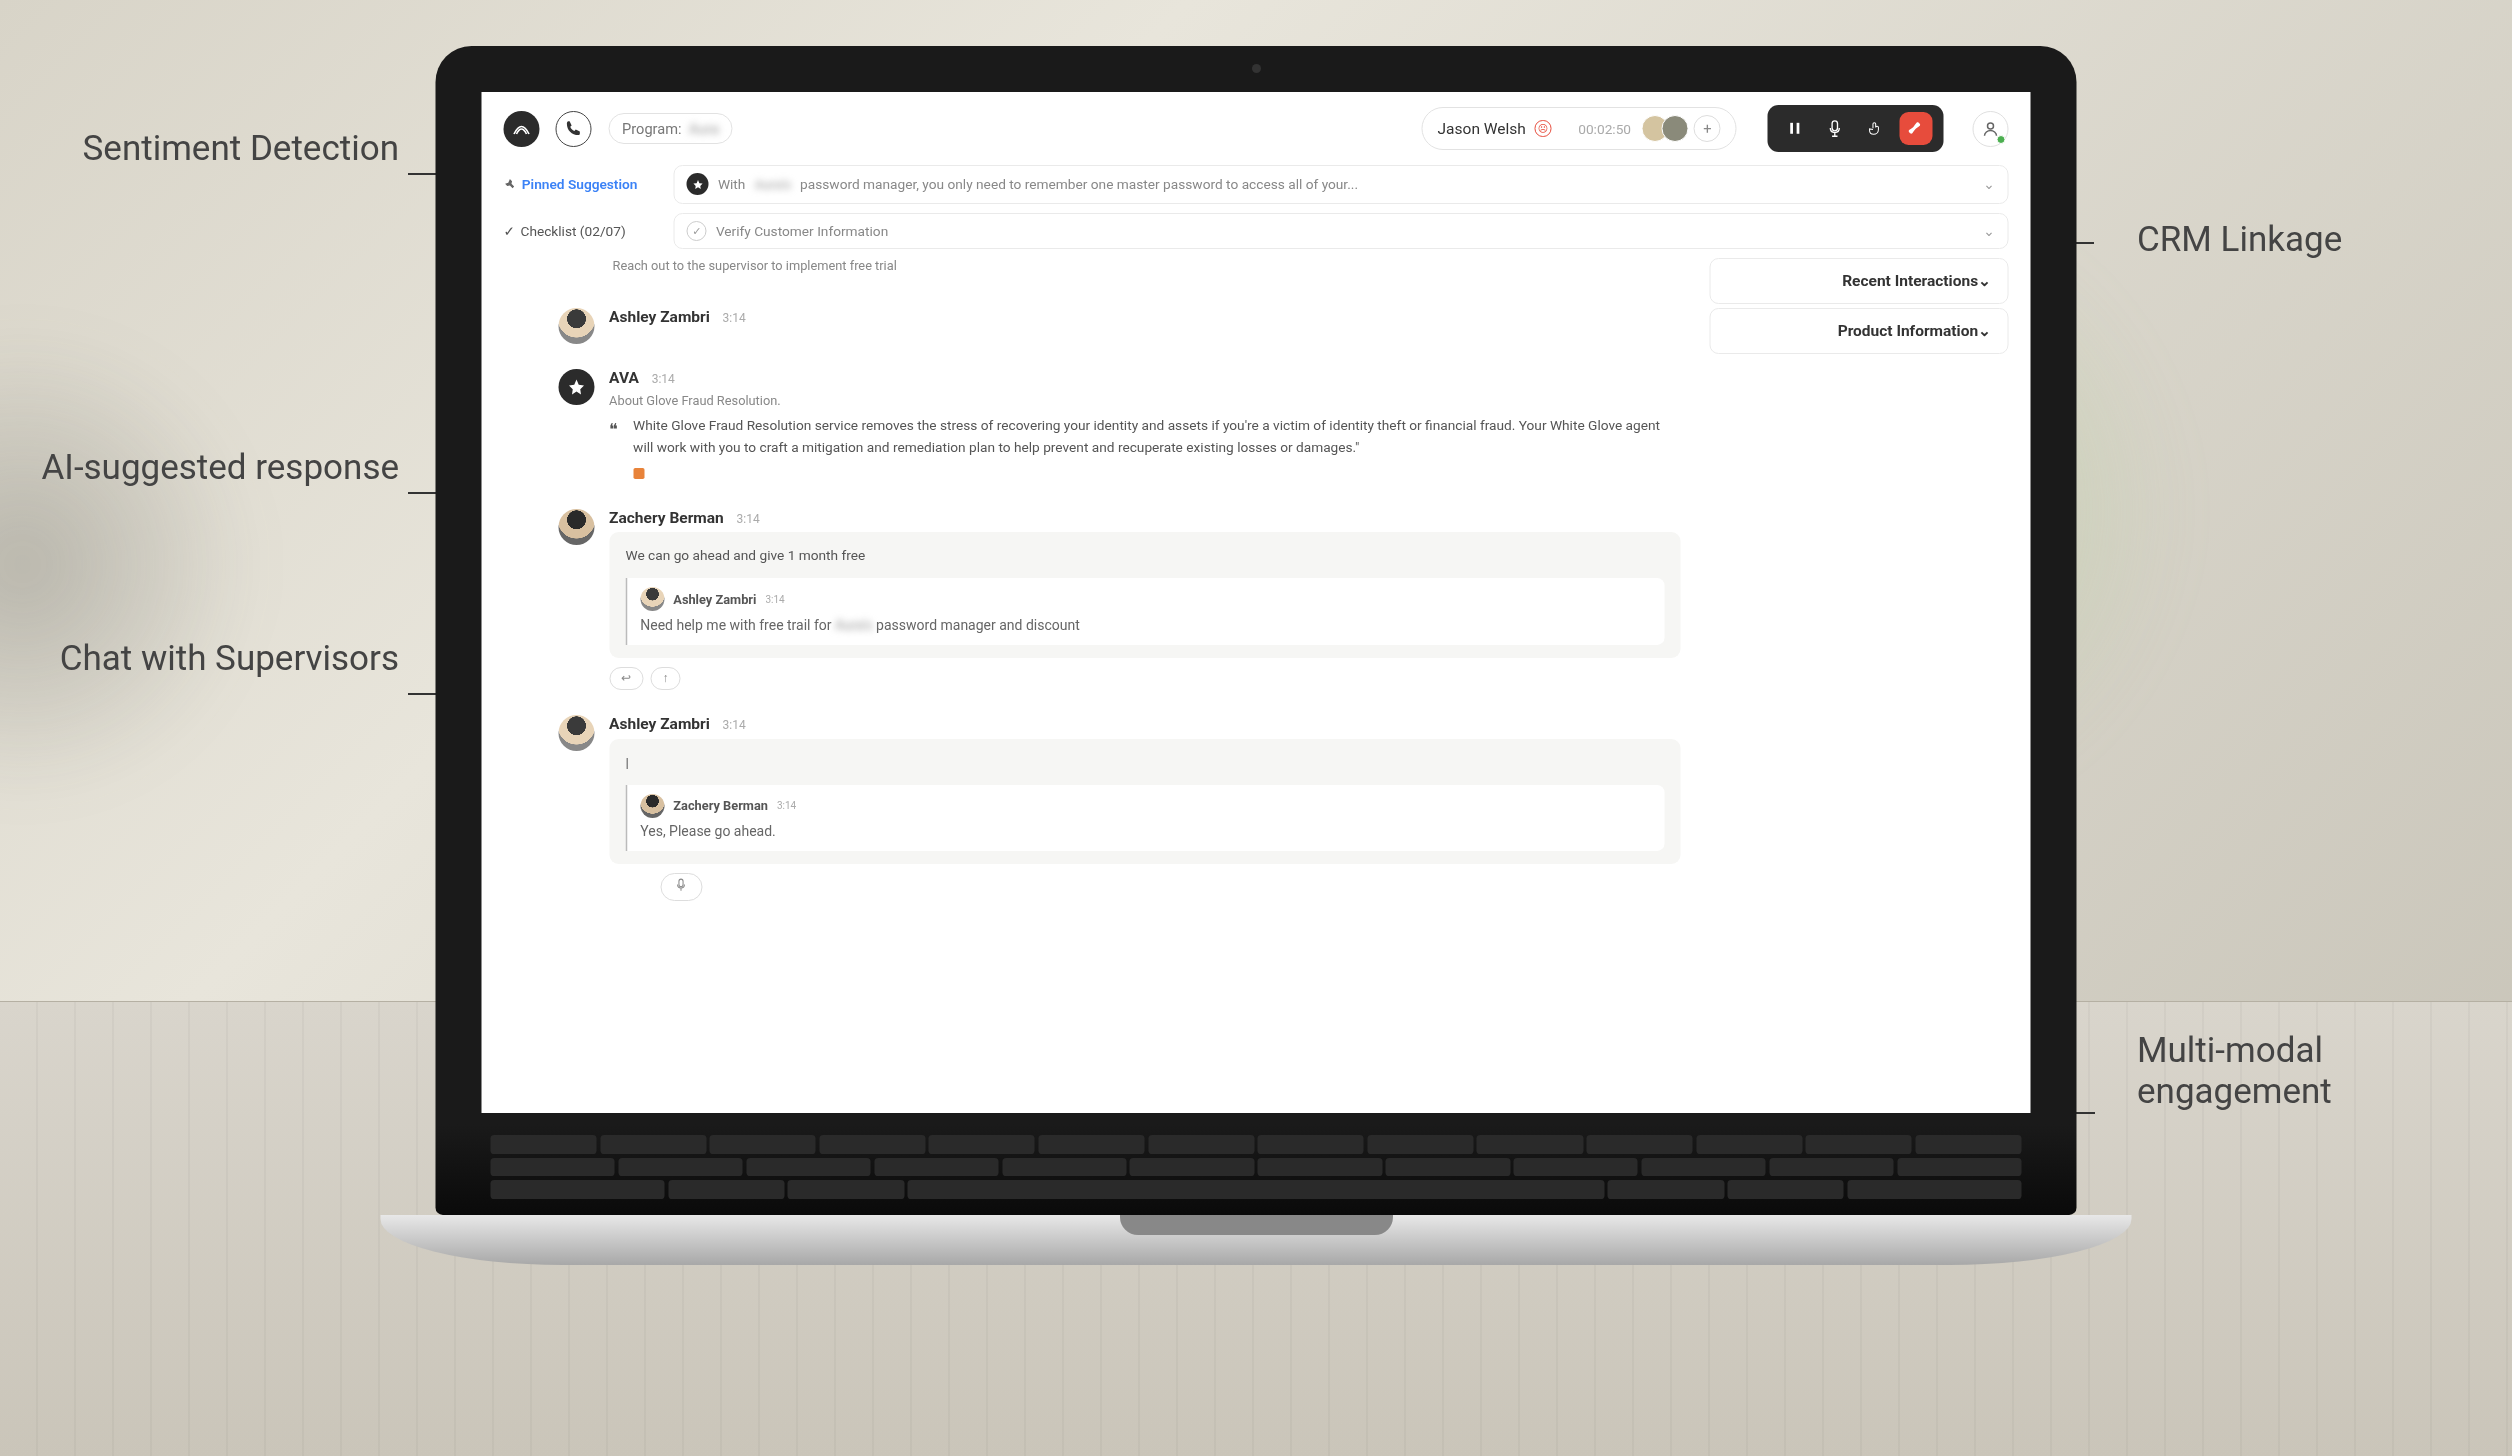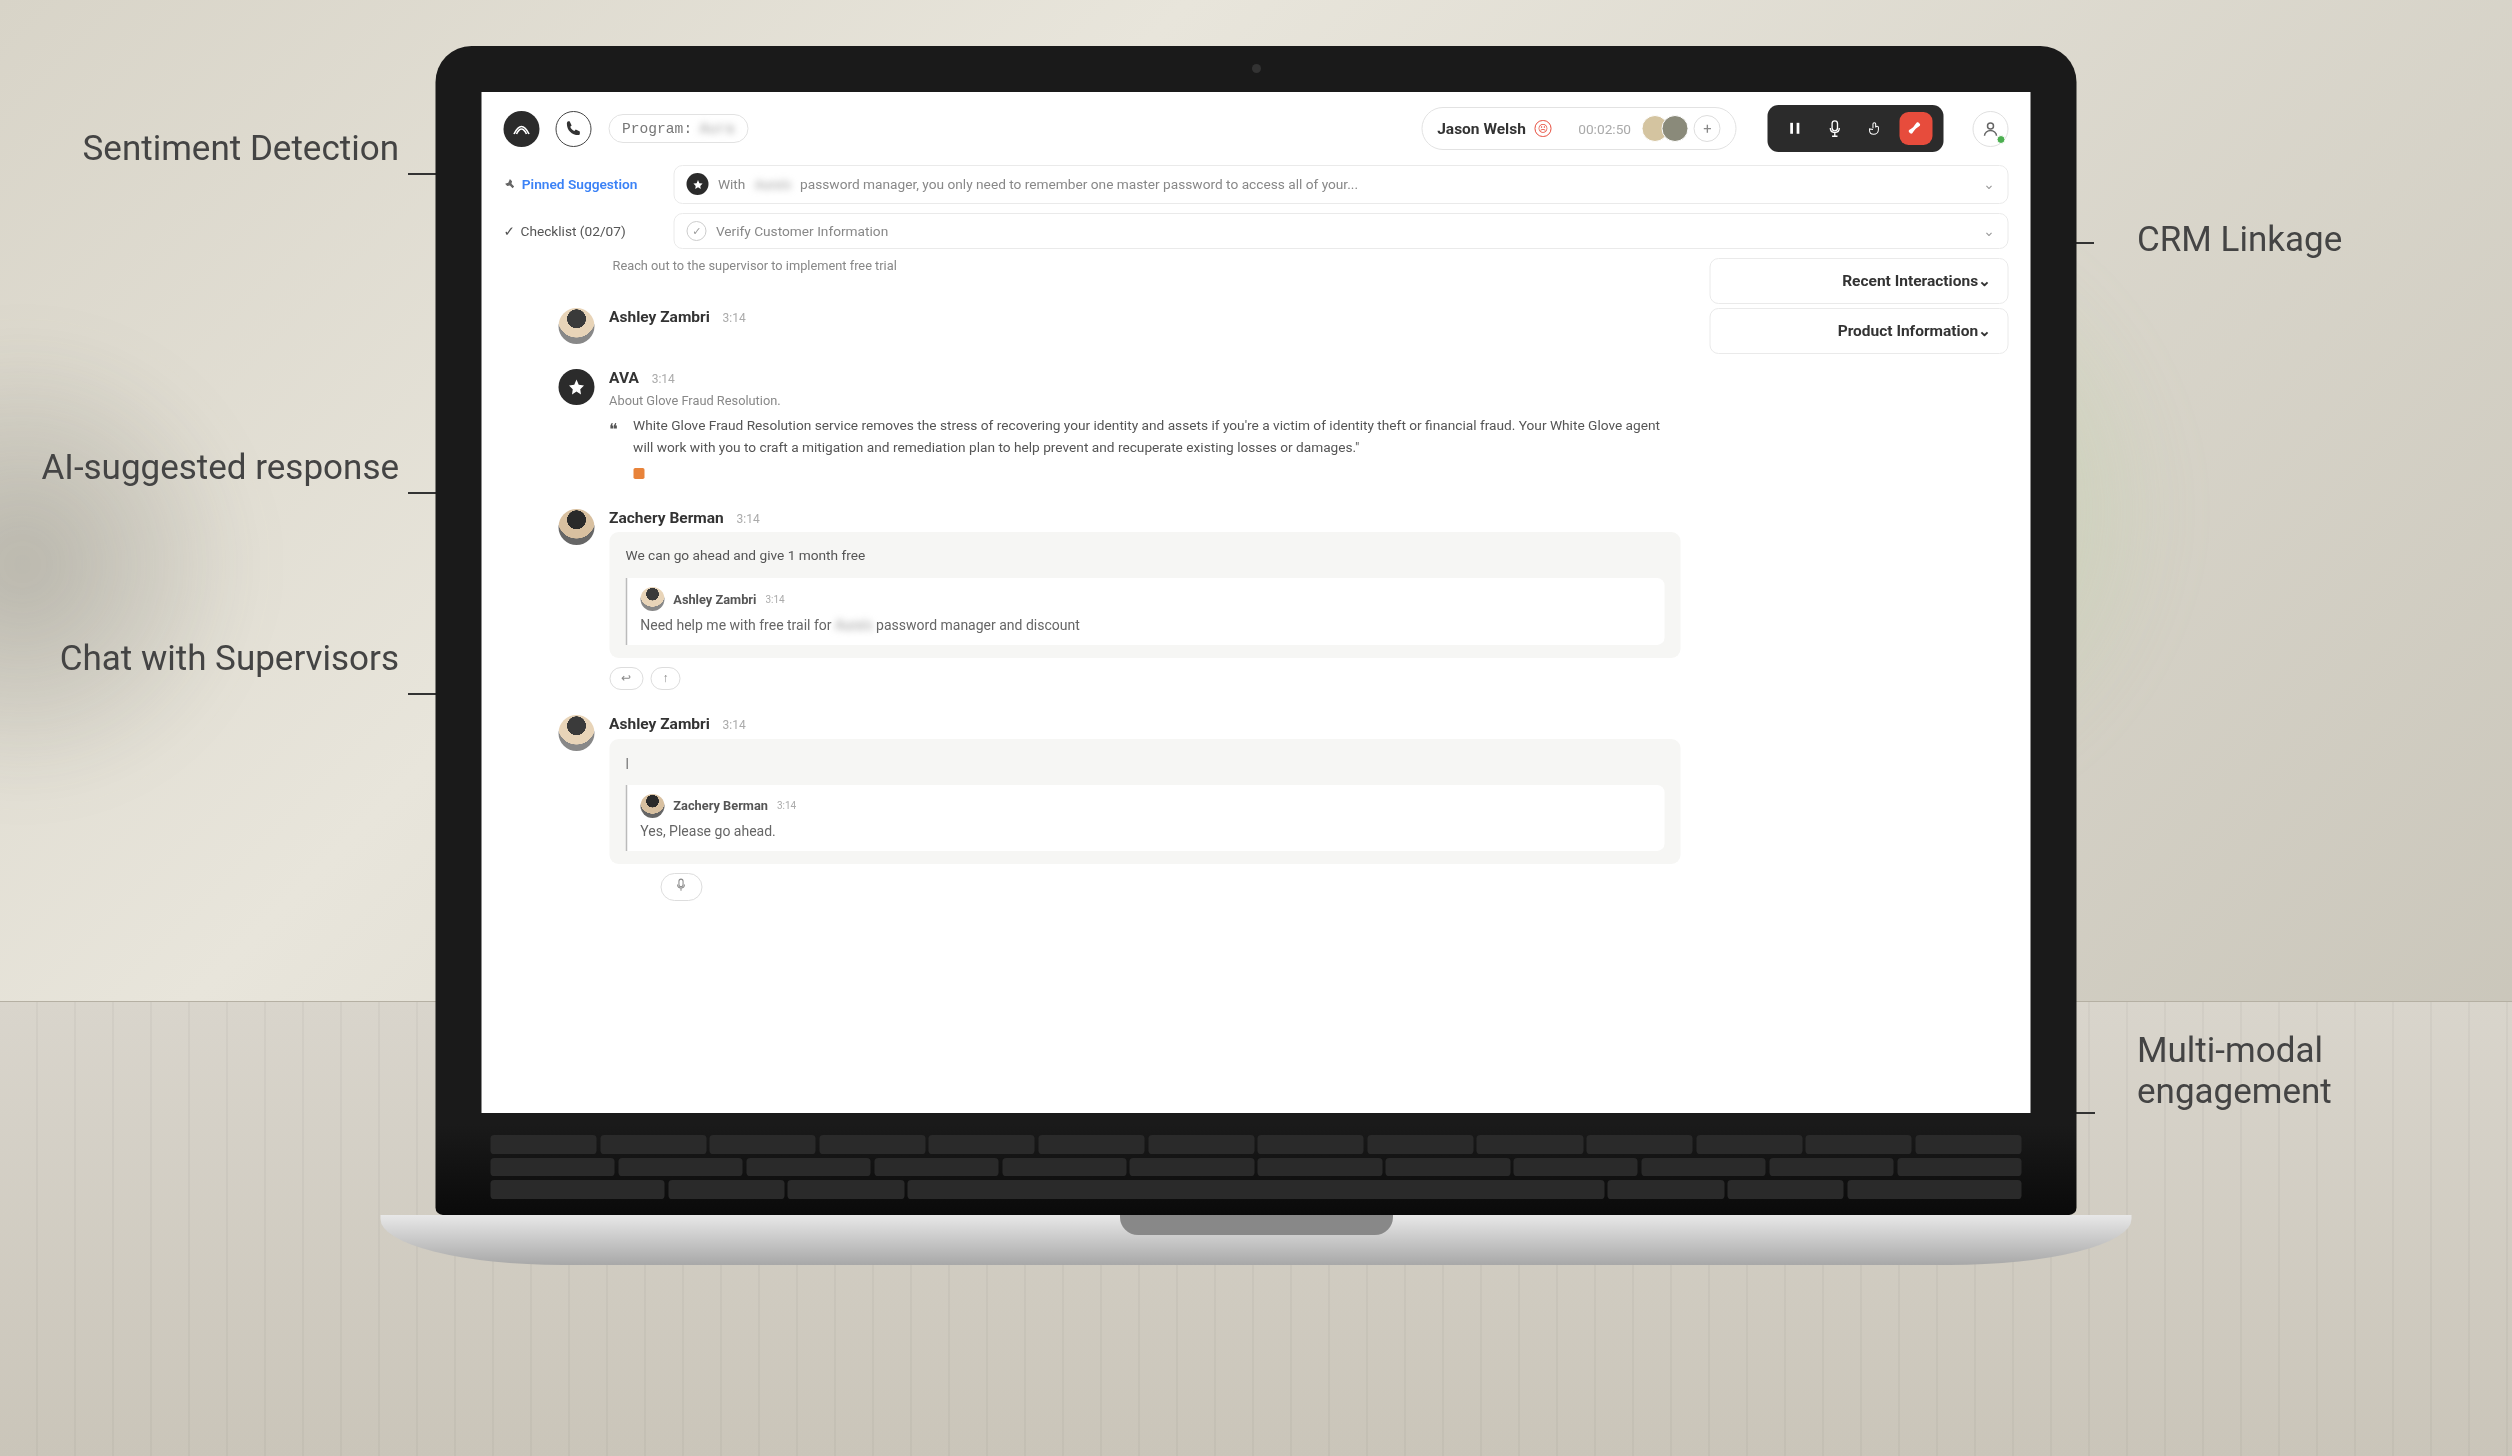--- a/index.html
+++ b/index.html
@@ -25,24 +25,24 @@
 .key { flex: 1; background: #2a2a2a; border-radius: 3.6px; }
 .base-edge { height: 50px; background: linear-gradient(180deg, #e8e8e8 0%, #c8c8c8 50%, #a8a8a8 100%); border-radius: 0 0 182px 182px / 0 0 46px 46px; position: relative; margin: 0 -55px; }
 .notch { position: absolute; top: 0; left: 50%; transform: translateX(-50%); width: 273px; height: 20px; background: #888; border-radius: 0 0 18px 18px; }
 
 
 .app { position: absolute; inset: 0; display: flex; flex-direction: column; }
 .topbar { display: flex; align-items: center; padding: 12.8px 22px; gap: 16.4px; }
 .circle-icon { width: 36px; height: 36px; border-radius: 50%; display: flex; align-items: center; justify-content: center; flex-shrink: 0; }
 .dark-circle { background: #2b2b2b; color: #fff; }
 .outline-circle { border: 1.8px solid #444; background: #fff; }
-.program-pill { display: flex; align-items: center; gap: 7.3px; padding: 5.5px 12.8px; border: 0.9px solid #e2e2e2; border-radius: 22px; font-size: 14.6px; color: #777; font-family: Liberation Mono, monospace; }
+.program-pill { display: flex; align-items: center; gap: 7.3px; padding: 5.5px 12.8px; border: 0.9px solid #e2e2e2; border-radius: 22px; font-size: 14.6px; color: #777; }
 .blur-text { filter: blur(3.6px); color: #999; }
 .caller-pill { display: flex; align-items: center; gap: 9px; padding: 7.3px 14.6px; border: 0.9px solid #e2e2e2; border-radius: 25.5px; margin-left: auto; }
-.caller-name { font-weight: 700; font-size: 15.5px; }
+.caller-name { font-weight: 400; font-size: 15.5px; }
 .red-sentiment { width: 16.4px; height: 16.4px; border-radius: 50%; border: 1.8px solid #e74c3c; display: flex; align-items: center; justify-content: center; color: #e74c3c; font-size: 10px; }
 .timer { color: #aaa; font-size: 13.7px; margin-left: 18px; }
 .avatar-stack { display: flex; margin-left: 9px; }
 .avatar-stack .av { width: 27px; height: 27px; border-radius: 50%; border: 1.8px solid #fff; margin-left: -7.3px; background: #d4c4a0; }
 .av-plus { width: 27px; height: 27px; border-radius: 50%; border: 0.9px solid #ddd; background: #fff; display: flex; align-items: center; justify-content: center; color: #888; font-size: 14.6px; margin-left: -3.6px; }
 .call-controls { display: flex; align-items: center; gap: 7.3px; background: #2b2b2b; border-radius: 11px; padding: 7.3px 11px; margin-left: 14.6px; }
 .cc-btn { width: 33px; height: 33px; border-radius: 9px; display: flex; align-items: center; justify-content: center; color: #fff; }
 .cc-end { background: #e74c3c; }
 .profile-btn { width: 36px; height: 36px; border-radius: 50%; border: 0.9px solid #e0e0e0; display: flex; align-items: center; justify-content: center; margin-left: 12.8px; position: relative; background: #fff; }
 .profile-btn .dot { position: absolute; bottom: 1.8px; right: 1.8px; width: 9px; height: 9px; background: #4caf50; border-radius: 50%; border: 1.8px solid #fff; }

